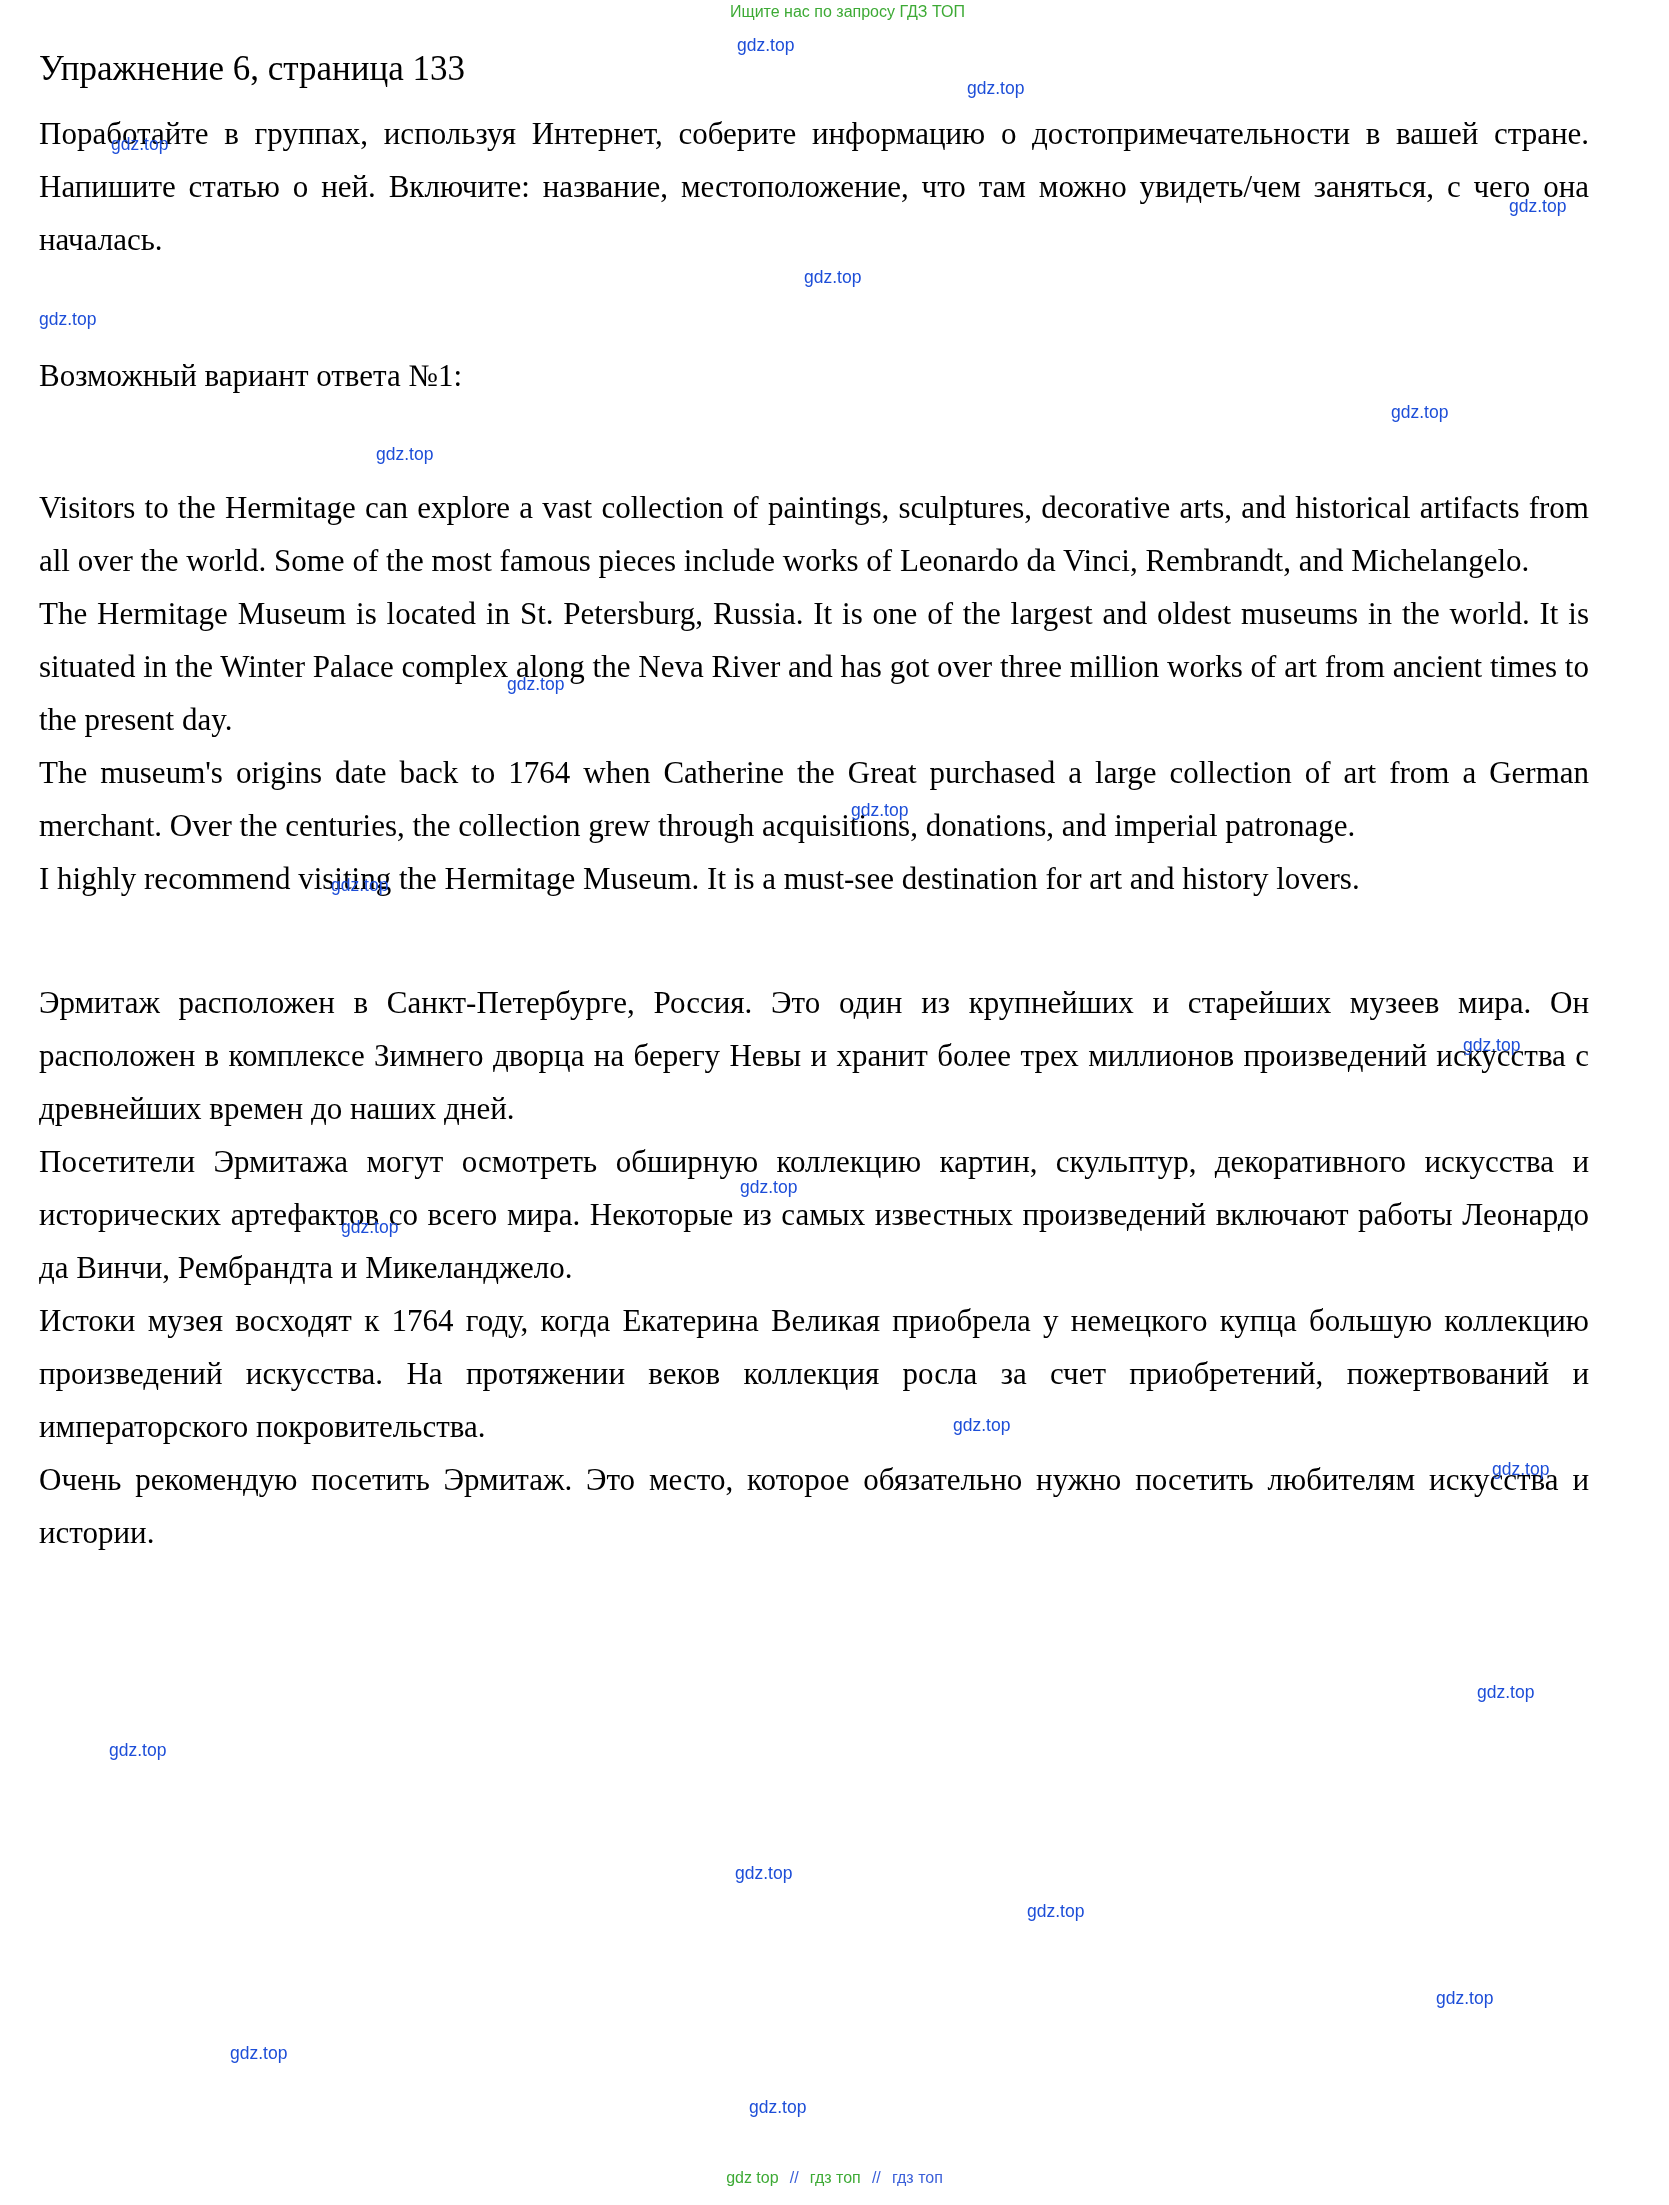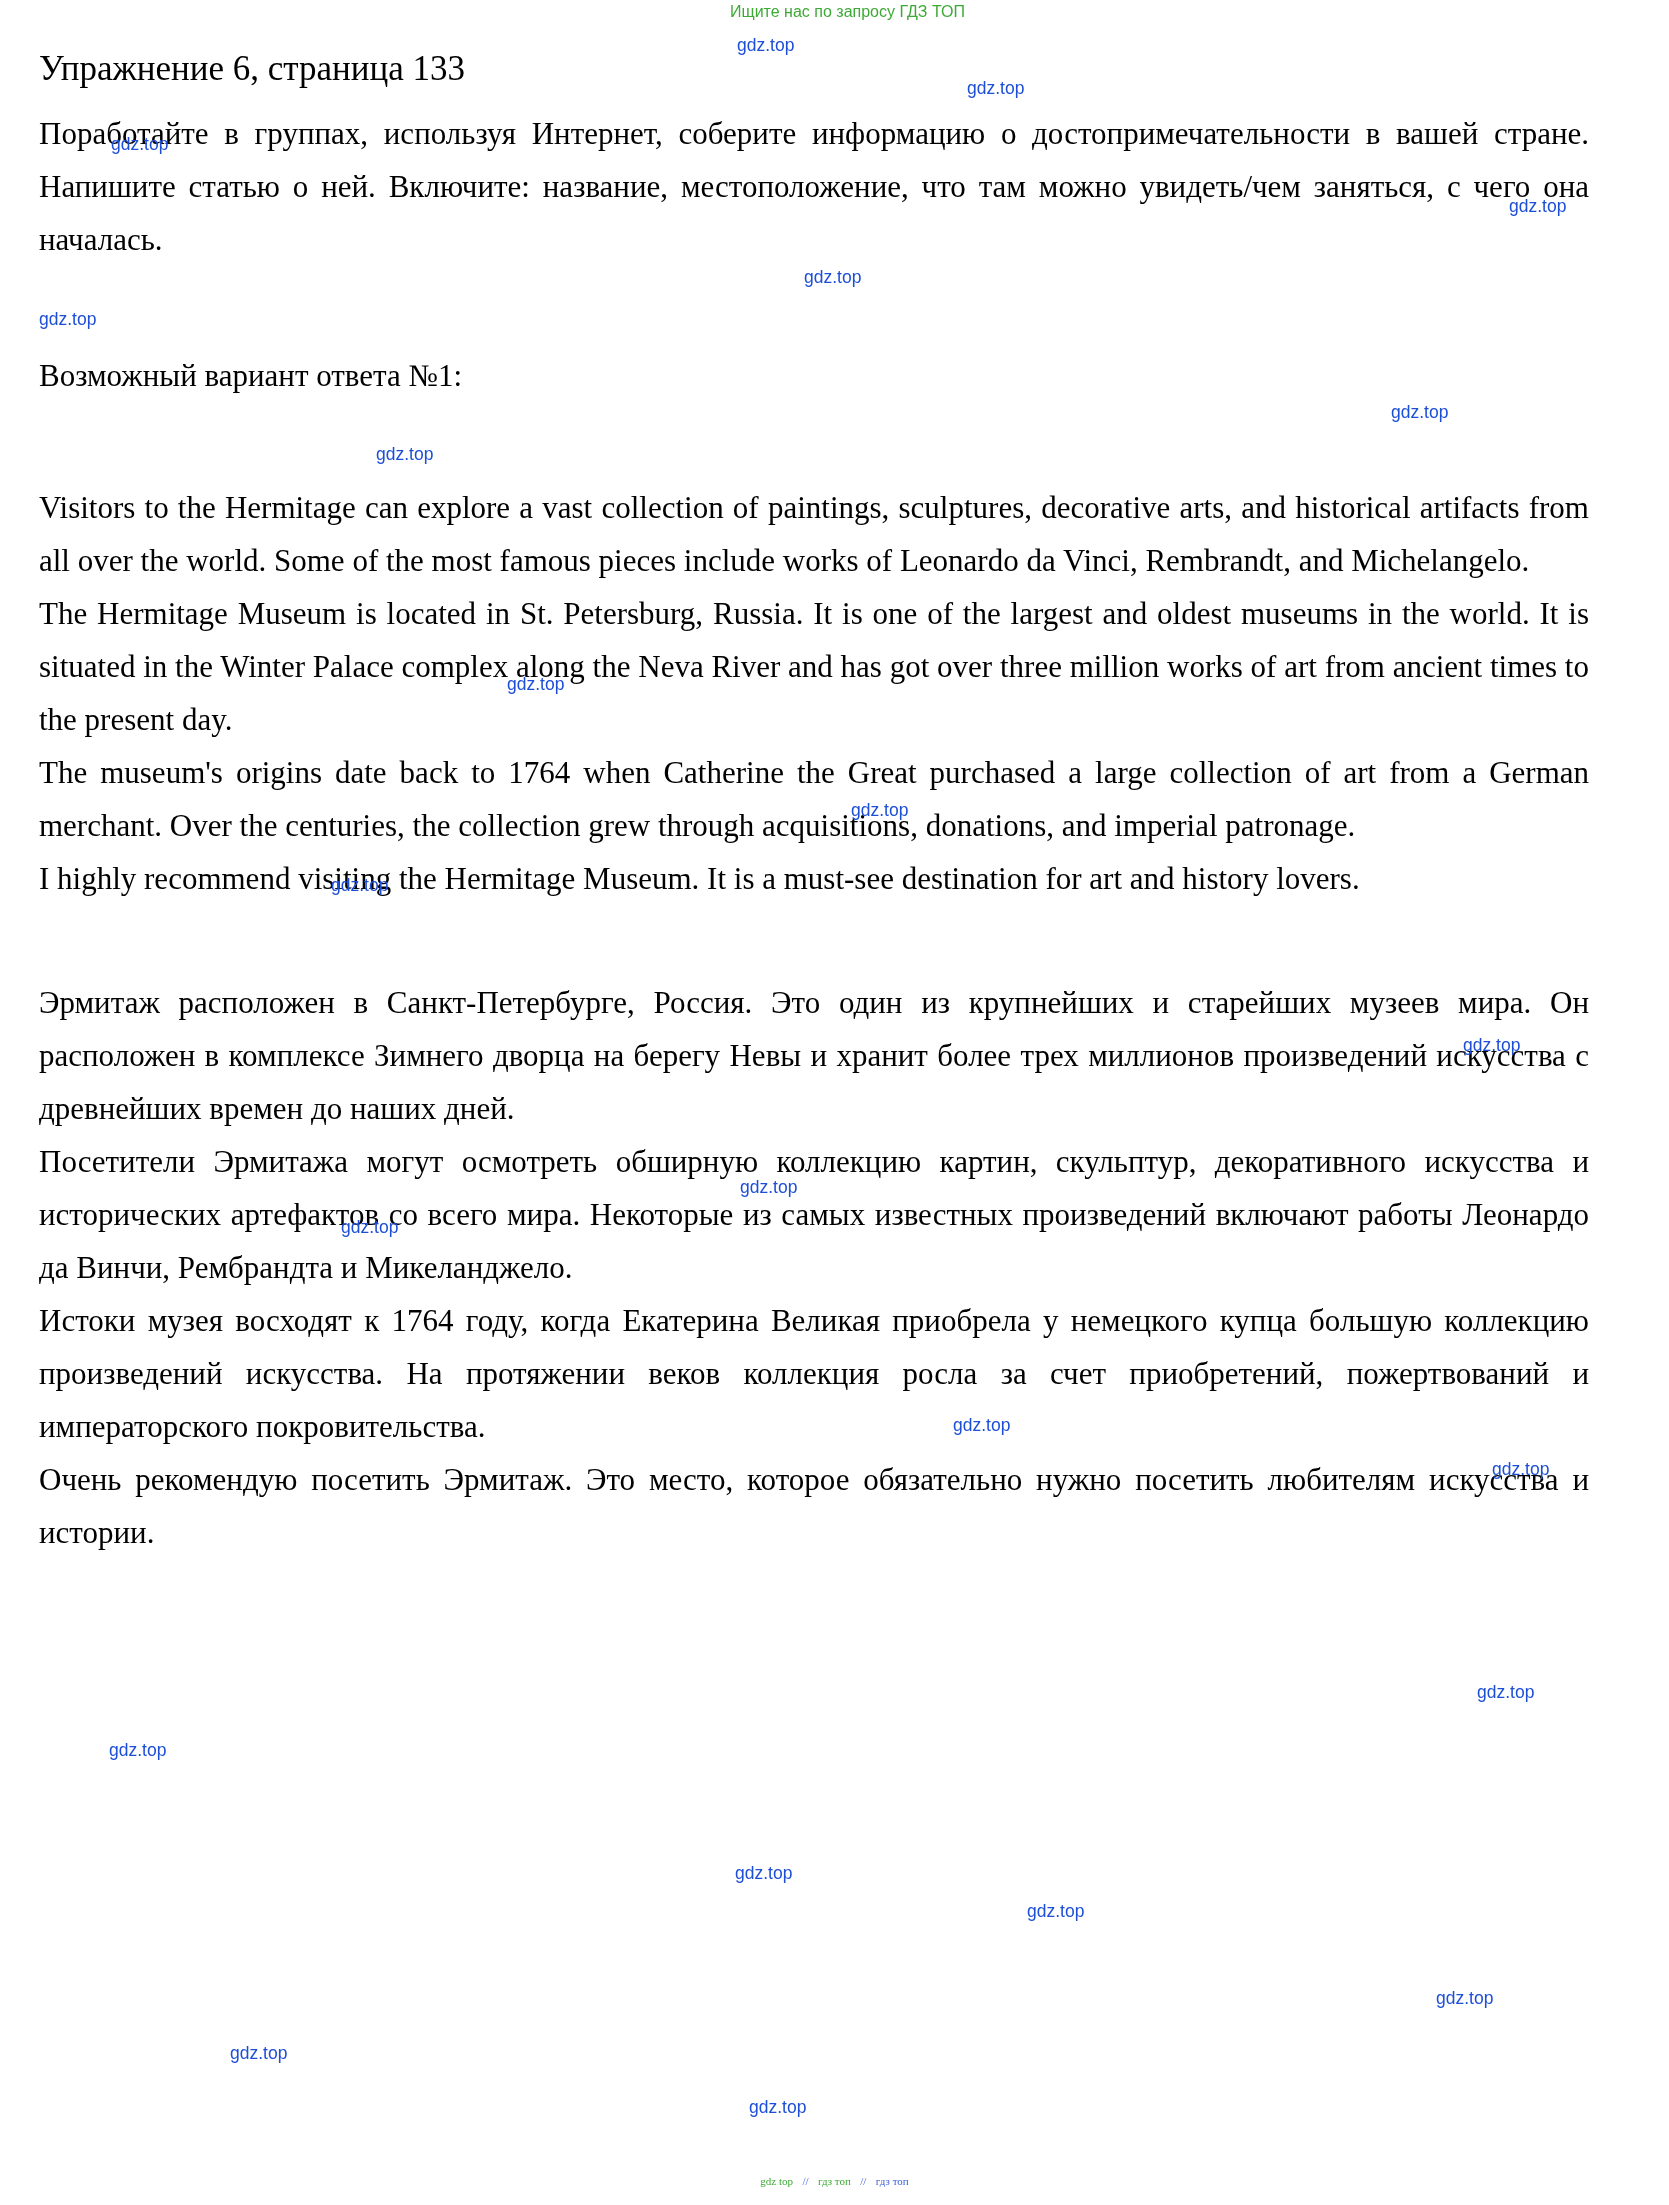--- a/index.html
+++ b/index.html
@@ -46,22 +46,22 @@
   .label-v1 { margin-top: 83px; }
   .block-en { margin-top: 79px; }
   .block-ru { margin-top: 71px; }
   .label-v2 { margin-top: 43px; }
   .footer {
     position: absolute;
     left: 0;
     bottom: 18.4px;
     width: 100%;
     text-align: center;
-    font-family: Liberation Serif, serif;
-    font-size: 11px;
+    font-family: Liberation Sans, sans-serif;
+    font-size: 16px;
   }
   .footer .green { color: #3daa35; }
   .footer .blue  { color: #3a5fd9; }
   .footer .sep   { color: #3a5fd9; padding: 0 6.7px; }
   .wm {
     position: absolute;
     font-family: "Liberation Sans", sans-serif;
     font-size: 17.5px;
     color: #1d4ed8;
     white-space: nowrap;

